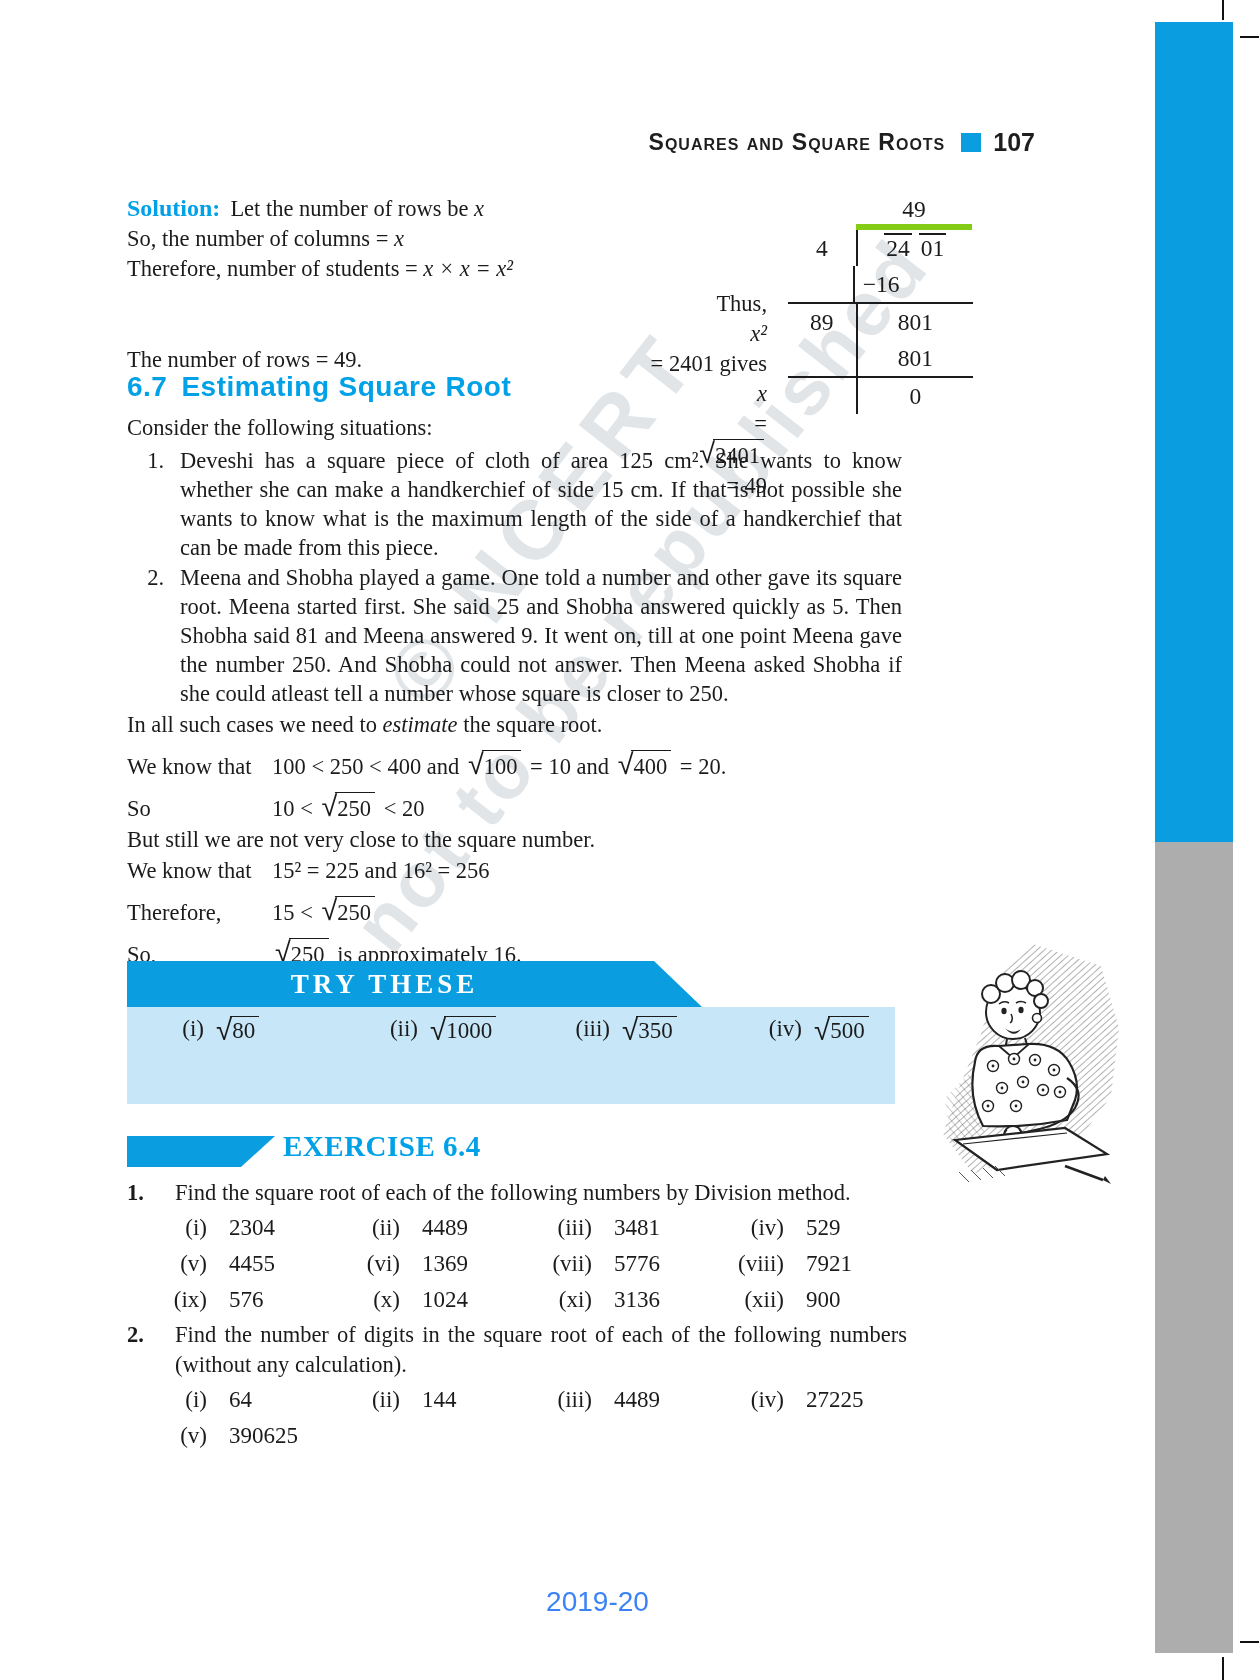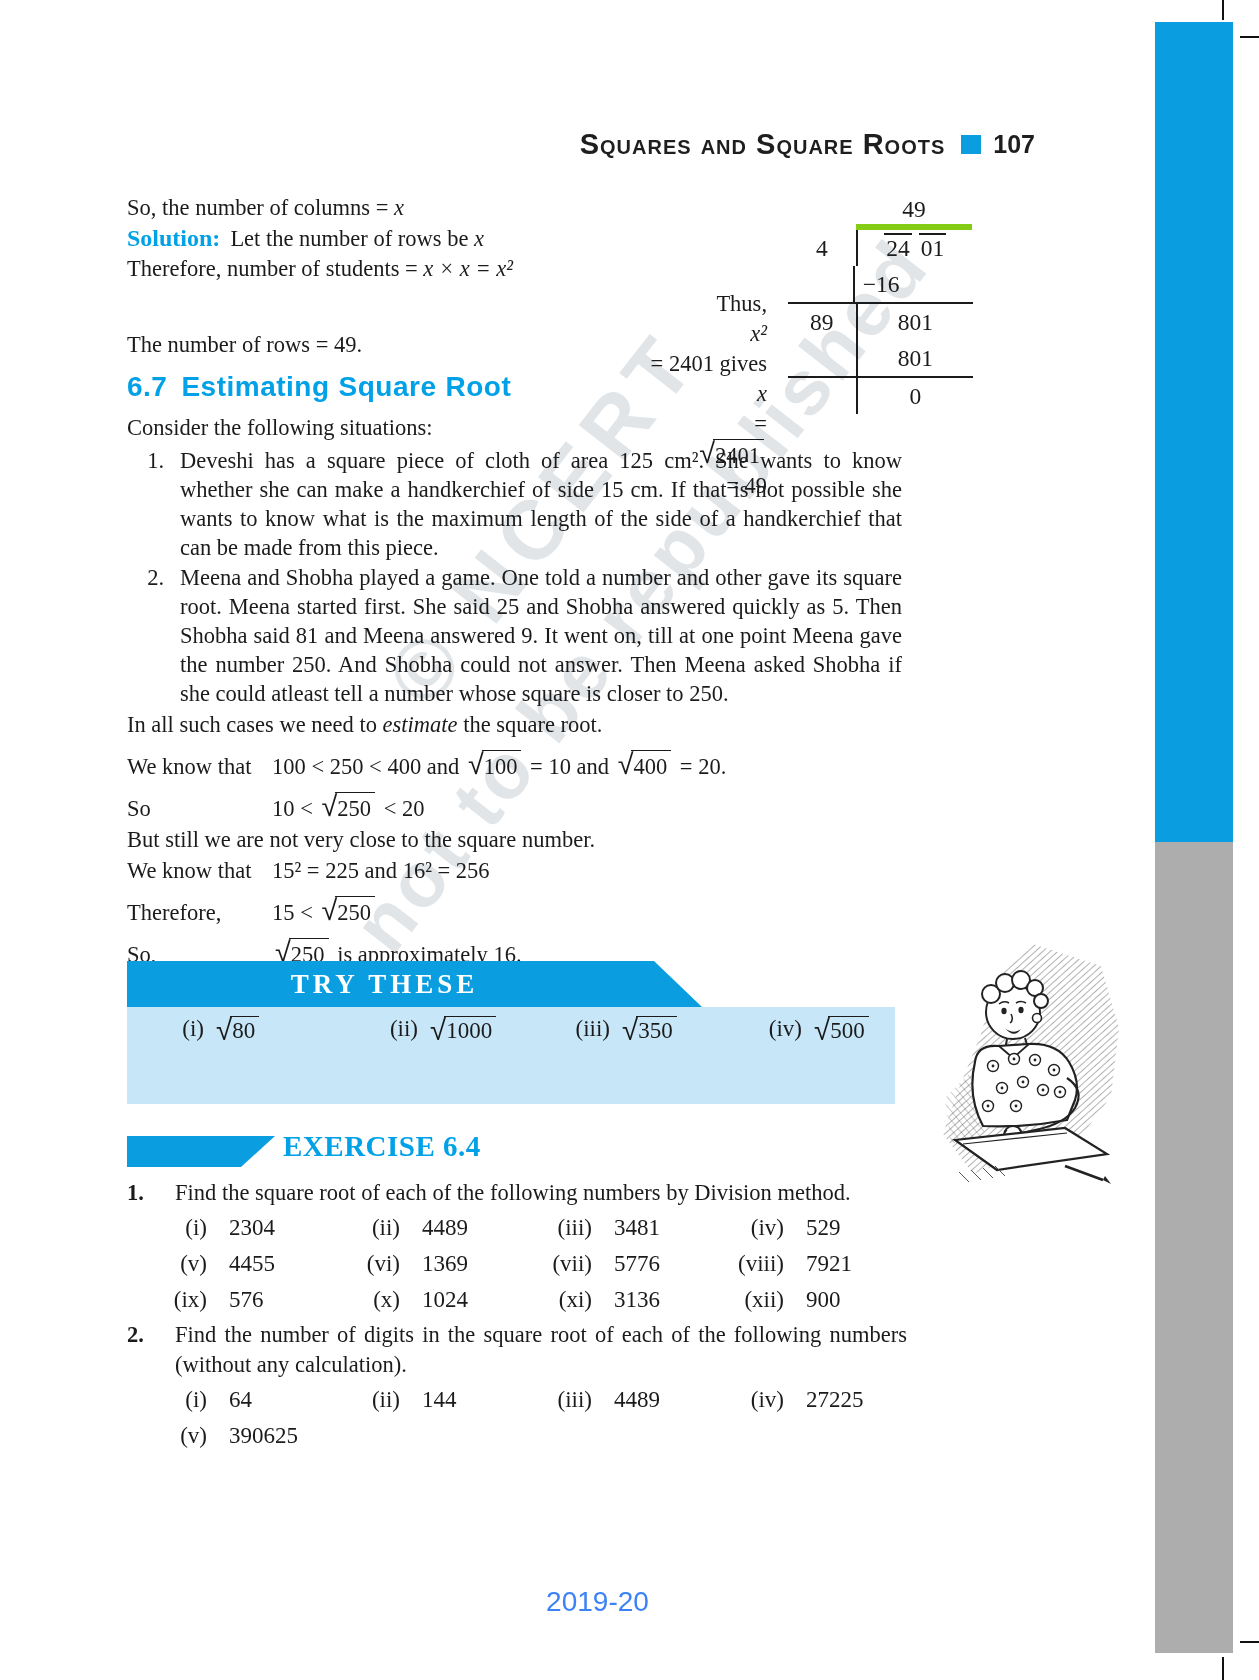--- a/index.html
+++ b/index.html
@@ -9,29 +9,29 @@
   .watermark{position:absolute;left:150px;top:430px;width:880px;z-index:1;
     transform:rotate(-52deg);transform-origin:50% 50%;
     text-align:center;color:#b9c2c9;opacity:.42;pointer-events:none;
     font-family:"Liberation Sans",sans-serif;font-weight:bold;line-height:1.55;}
   .watermark .wm1{font-size:84px;letter-spacing:10px;}
   .watermark .wm2{font-size:78px;letter-spacing:4px;white-space:nowrap;}
   .content{position:absolute;inset:0;z-index:2;}
   
   .runhead{position:absolute;top:128px;left:0;width:1035px;display:flex;justify-content:flex-end;align-items:center;}
   .runhead .chapter{font-family:"Liberation Sans",sans-serif;font-variant:small-caps;font-weight:600;
-    font-size:29px;letter-spacing:1px;color:#1e1e1e;}
+    font-size:23px;letter-spacing:1px;color:#1e1e1e;}
   .blue-square{display:inline-block;width:20px;height:19px;background:#0A9EE0;margin:0 12px 0 16px;}
   .runhead .pagenum{font-family:"Liberation Sans",sans-serif;font-weight:bold;font-size:25px;color:#1e1e1e;}
   
   .solution{position:absolute;left:127px;top:193px;width:640px;font-size:22.5px;line-height:30px;}
   .solution .sol-label{color:#00A1E6;font-weight:bold;font-size:24px;margin-right:10px;}
   .vi{font-style:italic;}
   .sol-line4{margin-top:5px;height:40px;display:flex;align-items:flex-end;flex-direction:column;}
-  .sol-line5{margin-top:1px;}
+  .sol-line5{margin-top:16px;}
   
   .sqrt{display:inline-flex;align-items:flex-start;margin:0 3px;}
   .rsign{font-size:1.28em;line-height:1;margin-right:-2px;font-family:"DejaVu Sans",sans-serif;font-weight:200;}
   .rv{border-top:1.8px solid #1b1b1b;padding:1px 4px 0 2px;}
   
   .division{position:absolute;left:788px;top:192px;width:185px;font-size:23.5px;}
   .drow{display:flex;}
   .dleft{width:68px;text-align:center;}
   .dright{width:116px;text-align:center;}
   .vline{border-left:2px solid #1b1b1b;}
@@ -105,24 +105,24 @@
   <div class="content">
 
     <div class="runhead">
       <span class="chapter">Squares and Square Roots</span>
       <span class="blue-square"></span>
       <span class="pagenum">107</span>
     </div>
 
     <div class="solution">
       <div>
+        <span class="sol-label">Solution:</span><span>Let the number of rows be </span><span class="vi">x</span>
+      </div>
+      <div>
         <span>So, the number of columns = </span><span class="vi">x</span>
-      </div>
-      <div>
-        <span class="sol-label">Solution:</span><span>Let the number of rows be </span><span class="vi">x</span>
       </div>
       <div>
         <span>Therefore, number of students = </span><span class="vi">x × x = x²</span>
       </div>
       <div class="sol-line4">
         <span>Thus, </span>
           <span class="vi">x²</span>
           <span> = 2401 gives </span>
           <span class="vi">x</span>
           <span> = </span>

